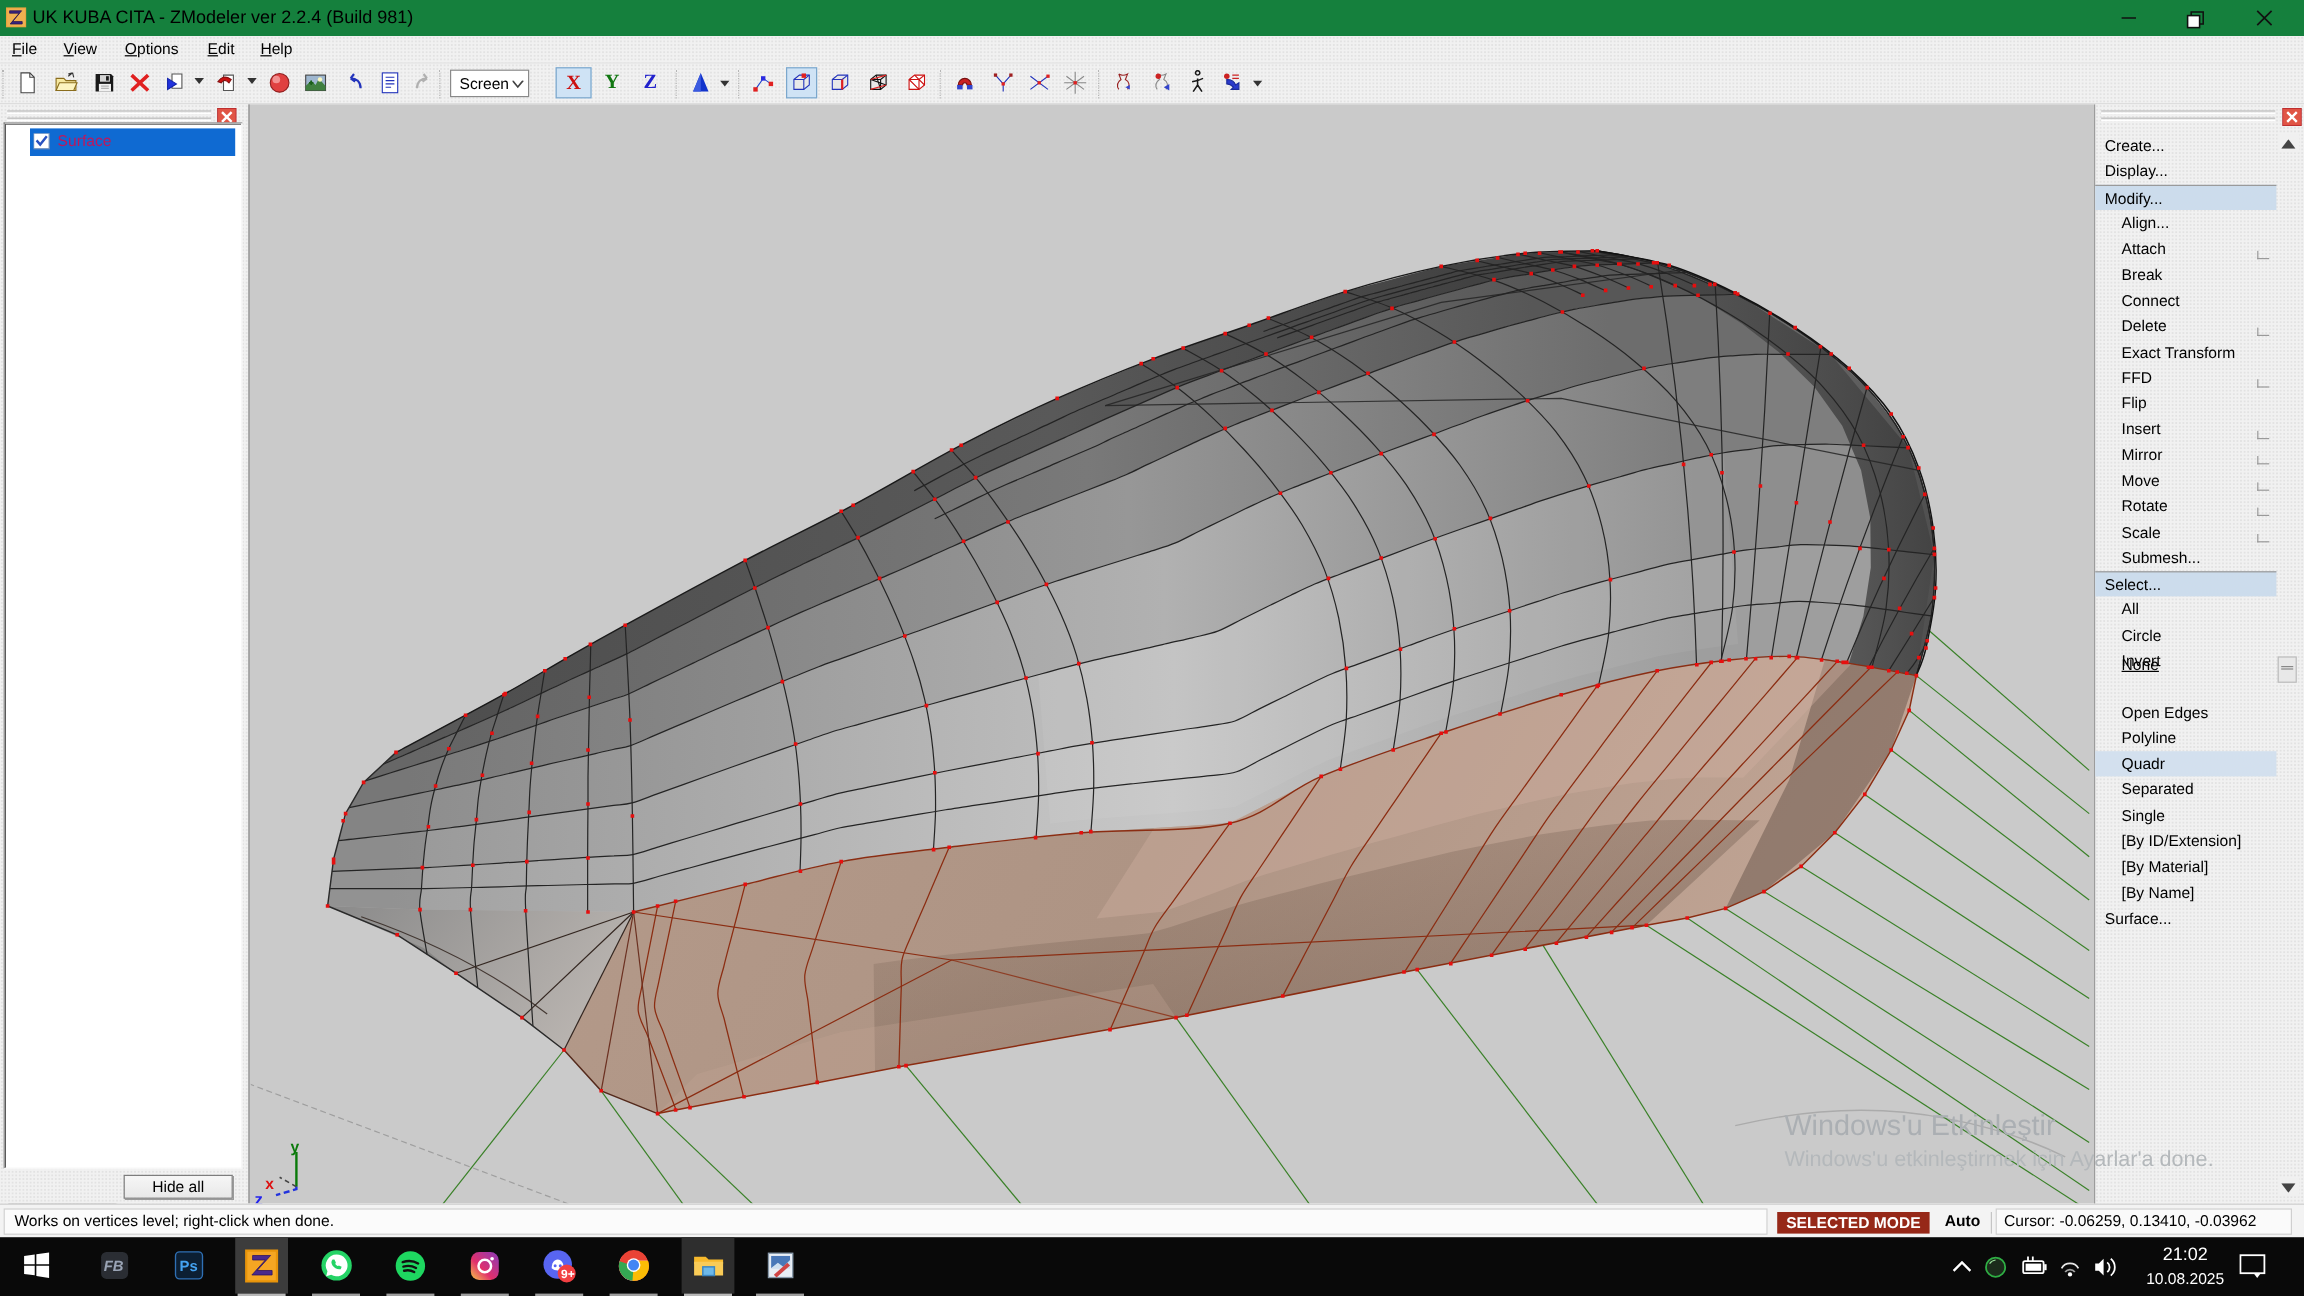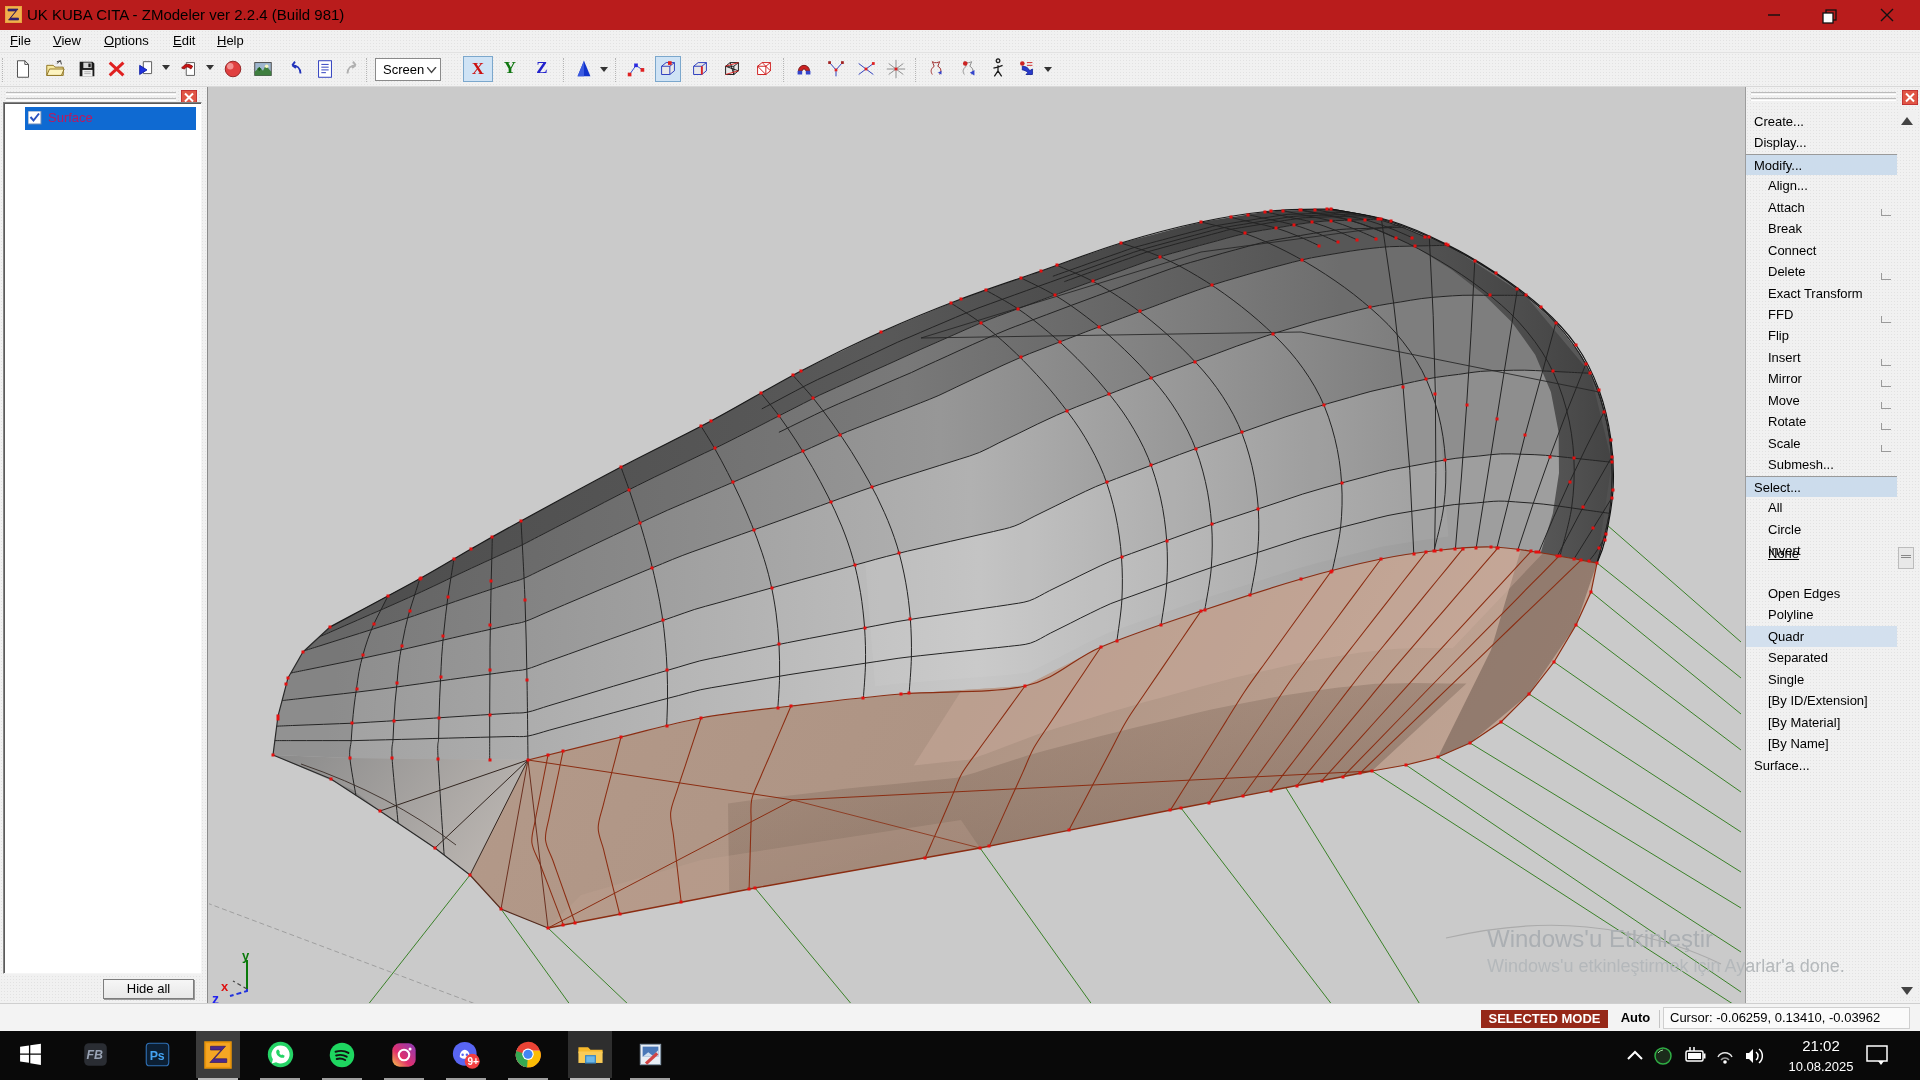--- a/index.html
+++ b/index.html
@@ -1,19 +1,19 @@
 <!DOCTYPE html>
 <html><head><meta charset="utf-8"><style>
 *{margin:0;padding:0;box-sizing:border-box}
 html,body{width:1920px;height:1080px;overflow:hidden;font-family:"Liberation Sans",sans-serif;background:#fff}
 .abs{position:absolute}
 #stage{position:relative;width:1920px;height:1080px}
 .stip{background-image:radial-gradient(#e2e2e2 0.8px,transparent 0.8px);background-size:3px 3px;background-color:#f1f1f1}
 
-#title{left:0;top:0;width:1920px;height:30px;background:#b91c1c}
+#title{left:0;top:0;width:1920px;height:30px;background:#15803d}
 #title .txt{position:absolute;left:27px;top:6px;font-size:15px;color:#000}
 
 #menus{left:0;top:30px;width:1920px;height:23px;border-bottom:1px solid #e2e2e2}
 #menus span{position:absolute;top:3px;font-size:13px;color:#000}
 
 #tools{left:0;top:53px;width:1920px;height:34px;border-bottom:1px solid #d8d8d8}
 .tbtn{position:absolute;top:3px;width:26px;height:26px}
 .sep{position:absolute;top:5px;width:5px;height:24px;border-left:1px dotted #b5b5b5}
 
 #lpanel{left:0;top:87px;width:207px;height:918px}
@@ -479,20 +479,21 @@
       </div>
  <div class="abs" style="left:152px;top:894px;width:18px;height:16px;background:#f0f0f0;text-align:center"><svg width="12" height="8" style="margin-top:4px">
           <path d="M6,8 L12,0 H0 Z" fill="#444"></path>
         </svg></div>
 </div>
 
 <div id="wm1" class="abs">Windows'u Etkinleştir</div>
 <div id="wm2" class="abs">Windows'u etkinleştirmek için Ayarlar'a done.</div>
 
 <div id="status" class="abs">
+ <div class="abs" style="left:3px;top:3px;width:1470px;height:22px;background:#fbfbfb;border:1px solid #d0d0d0;font-size:13px;color:#000;padding:2px 0 0 8px">Works on vertices level; right-click when done.</div>
  <div class="abs" style="left:1481px;top:6px;width:127px;height:18px;background:#962818;color:#fff;font-weight:bold;font-size:13px;text-align:center;line-height:17px">SELECTED MODE</div>
  <div class="abs" style="left:1612px;top:6px;width:48px;height:18px;color:#000;font-weight:bold;font-size:13px;text-align:center;border-right:1px solid #c5c5c5">Auto</div>
  <div class="abs" style="left:1663px;top:3px;width:247px;height:22px;border:1px solid #cfcfcf;background:#fafafa;font-size:13px;padding:2px 0 0 6px">Cursor: -0.06259, 0.13410, -0.03962</div>
 </div>
 
 <div id="task" class="abs">
 <div class="tic" style="left:8px;">
         <svg width="25" height="25" viewBox="0 0 24 24">
           <path d="M2,4.5 L10.5,3.3 V11 H2 z M11.8,3.1 L22,1.7 V11 H11.8 z M2,12.3 h8.5 v7.6 L2,18.8 z M11.8,12.3 H22 V22 l-10.2,-1.5 z" fill="#fff"></path>
         </svg>

